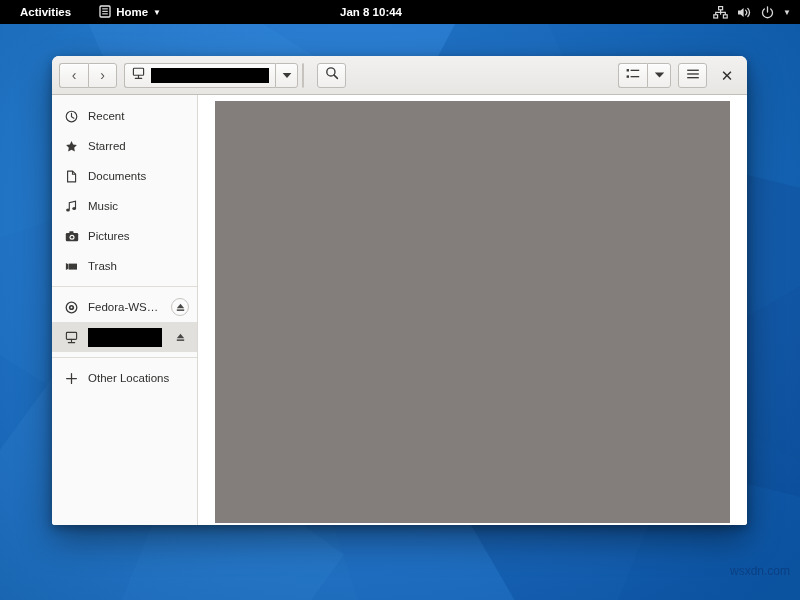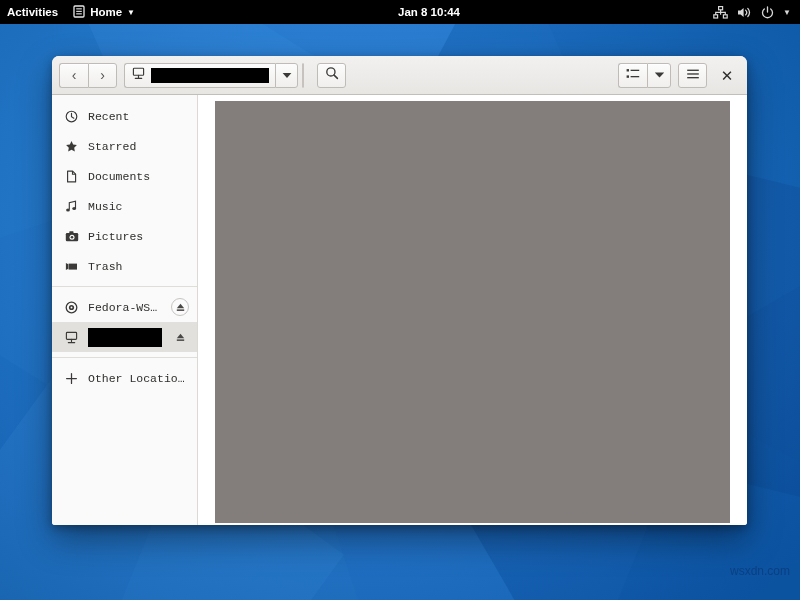--- a/index.html
+++ b/index.html
@@ -31,26 +31,26 @@
   #vig { position:absolute; inset:0;
          background: radial-gradient(ellipse at 45% 40%, rgba(255,255,255,.10), rgba(0,0,0,.22) 95%); }
 
   
   #topbar {
     position: absolute; left:0; top:0; width:800px; height:24px;
     background:#000; color:#d8d8d8;
     display:flex; align-items:center;
     font-size:11.5px; z-index:50;
   }
-  #activities { font-weight:bold; color:#fff; padding:0 7px; height:24px; display:flex; align-items:center; }
+  #activities { font-weight:bold; color:#fff; padding:0 20px; height:24px; display:flex; align-items:center; }
   #app-menu { display:flex; align-items:center; gap:5px; padding:0 8px; height:24px; color:#fff; font-weight:bold; }
   #app-menu .caret { font-size:8px; }
   #clock {
     position:absolute; left:0; right:0; margin:auto; width:120px;
-    text-align:right; font-weight:bold; color:#fff; font-size:11.5px;
+    text-align:left; font-weight:bold; color:#fff; font-size:11.5px;
   }
   #tray { margin-left:auto; display:flex; align-items:center; gap:9px; padding-right:9px; }
   #tray svg { display:block; }
   .tray-caret { font-size:8px; color:#d8d8d8; }
 
   
   #window {
     position:absolute; left:52px; top:56px; width:695px; height:469px;
     background:#fff;
     border-radius:7px 7px 3px 3px;
@@ -125,21 +125,21 @@
     border-right:1px solid #dcd9d5;
     padding-top:6px;
     display:flex; flex-direction:column;
     font-size:11.5px; color:#2e2e2c;
   }
   .side-row {
     height:30px; display:flex; align-items:center;
     padding:0 8px 0 12px; gap:9px; position:relative;
   }
   .side-row .ic { width:15px; display:flex; align-items:center; justify-content:center; color:#3b3a38; }
-  .side-row .lbl { white-space:nowrap; overflow:hidden; text-overflow:ellipsis; flex:1;font-family:Liberation Mono, monospace; }
+  .side-row .lbl { white-space:nowrap; overflow:hidden; text-overflow:ellipsis; flex:1; }
   .side-row.selected { background:#e2e0dd; }
   .side-sep { height:1px; background:#e0ddd9; margin:5px 0; }
   .eject {
     width:18px; height:18px; border-radius:50%;
     display:flex; align-items:center; justify-content:center;
     flex:0 0 18px;
   }
   .eject.circled { border:1px solid #c8c5c1; background:#fbfbfb; }
   .dev-redact { height:19px; flex:1; }
 

